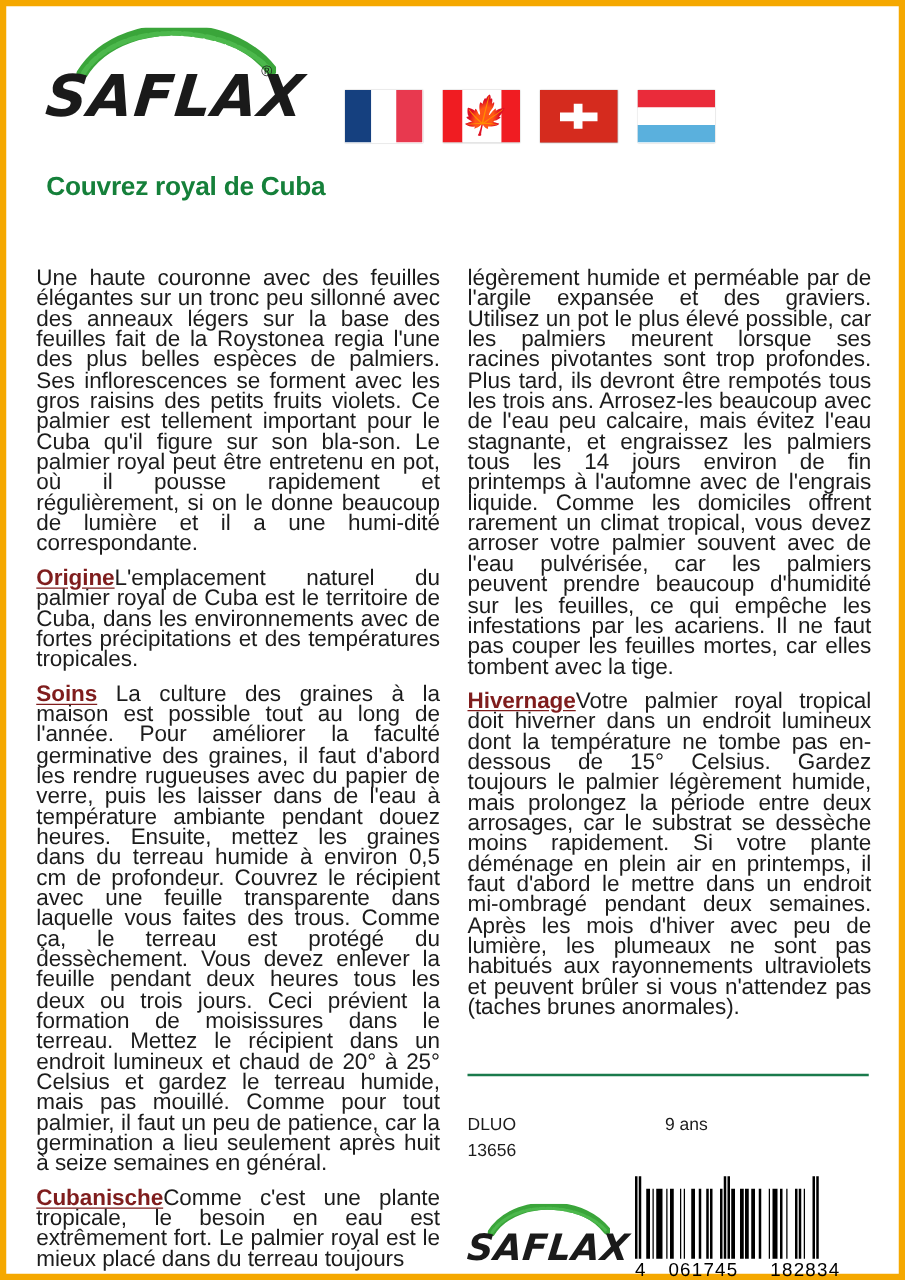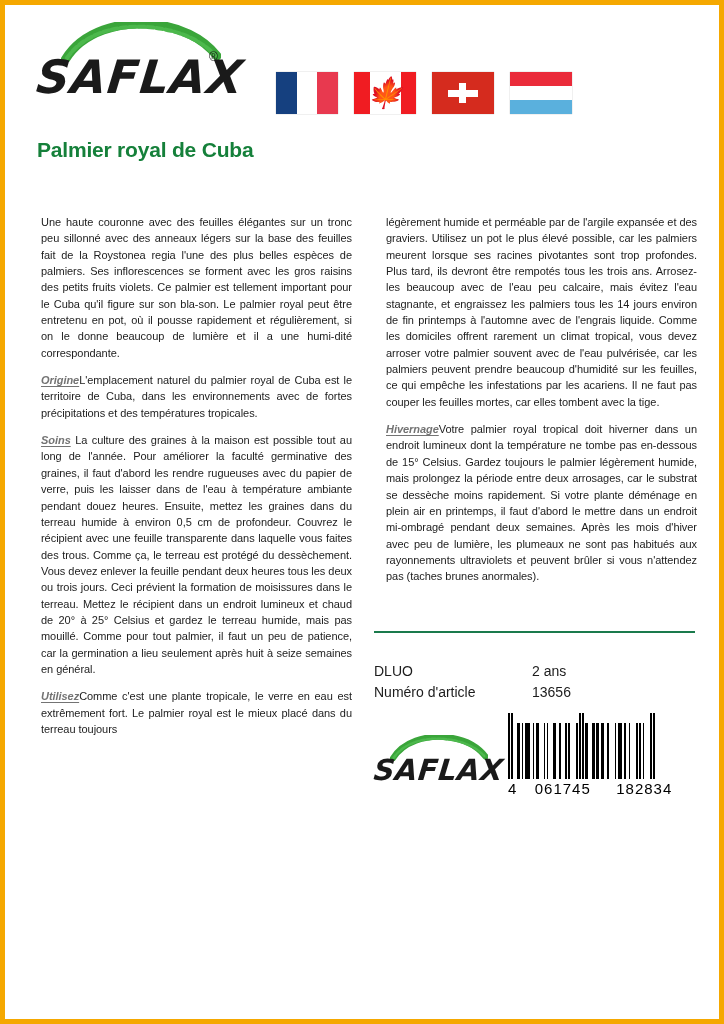--- a/index.html
+++ b/index.html
@@ -154,36 +154,35 @@
     position: relative;
     display: flex;
     gap: 22px;
     margin-top: 2px;
   }
   .col {
     width: 329px;
     position: relative;
   }
   .col p {
-    margin: 0 0 11px 12px;
-    font-size: 11px;
+    margin: 0 0 11px 0;
+    font-size: 18px;
     line-height: 16.35px;
     color: #1c1c1c;
     text-align: justify;
     text-justify: inter-word;
     hyphens: manual;
     letter-spacing: -0.05px;
   }
   .col p:last-child { margin-bottom: 0; }
   .lead {
     font-weight: bold;
-    color: #737373;
+    color: #7f1d1d;
     text-decoration: underline;
     text-underline-offset: 2px;
-    font-style: italic;
   }
 
   
   .divider {
     height: 2px;
     background: #1a7a4c;
     margin: 46px 2px 0 0;
   }
   .product-info {
     margin-top: 28px;
@@ -278,58 +277,57 @@
         <div class="flag flag-lu">
           <i class="lu-r"></i>
             <i class="lu-w"></i>
             <i class="lu-b"></i>
         </div>
       </div>
 
     </div>
 
     <div class="titles">
-      <div class="common-name">Palmier royal de Cuba</div>
+      <div class="common-name">Couvrez royal de Cuba</div>
     </div>
 
     <div class="columns">
 
       <div class="col">
         <p>Une haute couronne avec des feuilles élégantes sur un tronc peu sillonné avec des anneaux légers sur la base des feuilles fait de la Roystonea regia l'une des plus belles espèces de palmiers. Ses inflorescences se forment avec les gros raisins des petits fruits violets. Ce palmier est tellement important pour le Cuba qu'il figure sur son bla-son. Le palmier royal peut être entretenu en pot, où il pousse rapidement et régulièrement, si on le donne beaucoup de lumière et il a une humi-dité correspondante.</p>
 
         <p>
           <span class="lead">Origine</span><span>L'emplacement naturel du palmier royal de Cuba est le territoire de Cuba, dans les environnements avec de fortes précipitations et des températures tropicales.</span>
         </p>
 
         <p>
           <span class="lead">Soins</span>&nbsp;<span>La culture des graines à la maison est possible tout au long de l'année. Pour améliorer la faculté germinative des graines, il faut d'abord les rendre rugueuses avec du papier de verre, puis les laisser dans de l'eau à température ambiante pendant douez heures. Ensuite, mettez les graines dans du terreau humide à environ 0,5 cm de profondeur. Couvrez le récipient avec une feuille transparente dans laquelle vous faites des trous. Comme ça, le terreau est protégé du dessèchement. Vous devez enlever la feuille pendant deux heures tous les deux ou trois jours. Ceci prévient la formation de moisissures dans le terreau. Mettez le récipient dans un endroit lumineux et chaud de 20° à 25° Celsius et gardez le terreau humide, mais pas mouillé. Comme pour tout palmier, il faut un peu de patience, car la germination a lieu seulement après huit à seize semaines en général.</span>
         </p>
 
 
         <p>
-          <span class="lead">Utilisez</span><span>Comme c'est une plante tropicale, le verre en eau est extrêmement fort. Le palmier royal est le mieux placé dans du terreau toujours</span>
+          <span class="lead">Cubanische</span><span>Comme c'est une plante tropicale, le besoin en eau est extrêmement fort. Le palmier royal est le mieux placé dans du terreau toujours</span>
         </p>
       </div>
 
       <div class="col">
         <p>légèrement humide et perméable par de l'argile expansée et des graviers. Utilisez un pot le plus élevé possible, car les palmiers meurent lorsque ses racines pivotantes sont trop profondes. Plus tard, ils devront être rempotés tous les trois ans. Arrosez-les beaucoup avec de l'eau peu calcaire, mais évitez l'eau stagnante, et engraissez les palmiers tous les 14 jours environ de fin printemps à l'automne avec de l'engrais liquide. Comme les domiciles offrent rarement un climat tropical, vous devez arroser votre palmier souvent avec de l'eau pulvérisée, car les palmiers peuvent prendre beaucoup d'humidité sur les feuilles, ce qui empêche les infestations par les acariens. Il ne faut pas couper les feuilles mortes, car elles tombent avec la tige.</p>
 
         <p>
           <span class="lead">Hivernage</span><span>Votre palmier royal tropical doit hiverner dans un endroit lumineux dont la température ne tombe pas en-dessous de 15° Celsius. Gardez toujours le palmier légèrement humide, mais prolongez la période entre deux arrosages, car le substrat se dessèche moins rapidement. Si votre plante déménage en plein air en printemps, il faut d'abord le mettre dans un endroit mi-ombragé pendant deux semaines. Après les mois d'hiver avec peu de lumière, les plumeaux ne sont pas habitués aux rayonnements ultraviolets et peuvent brûler si vous n'attendez pas (taches brunes anormales).</span>
         </p>
 
         <div class="divider"></div>
 
         <div class="product-info">
           <div class="pi-row">
             <span class="pi-label">DLUO</span>
-            <span class="pi-value">2 ans</span>
+            <span class="pi-value">9 ans</span>
           </div>
           <div class="pi-row">
-            <span class="pi-label">Numéro d'article</span>
             <span class="pi-value">13656</span>
           </div>
         </div>
 
         <div class="footer-bottom">
           <div class="footer-logo">
             <div class="logo-arc">
               <svg width="98" height="26" viewBox="0 0 160 40" aria-hidden="true">
                 <path d="M4 38 C 22 8, 60 0, 88 2 C 118 4, 142 16, 156 34" stroke="#3aa53a" stroke-width="10" fill="none" stroke-linecap="round"></path>
                 <path d="M6 36 C 24 10, 58 3, 86 5 C 116 7, 140 18, 154 33" stroke="#4cb84c" stroke-width="4" fill="none" stroke-linecap="round" stroke-dasharray="6 3"></path>

